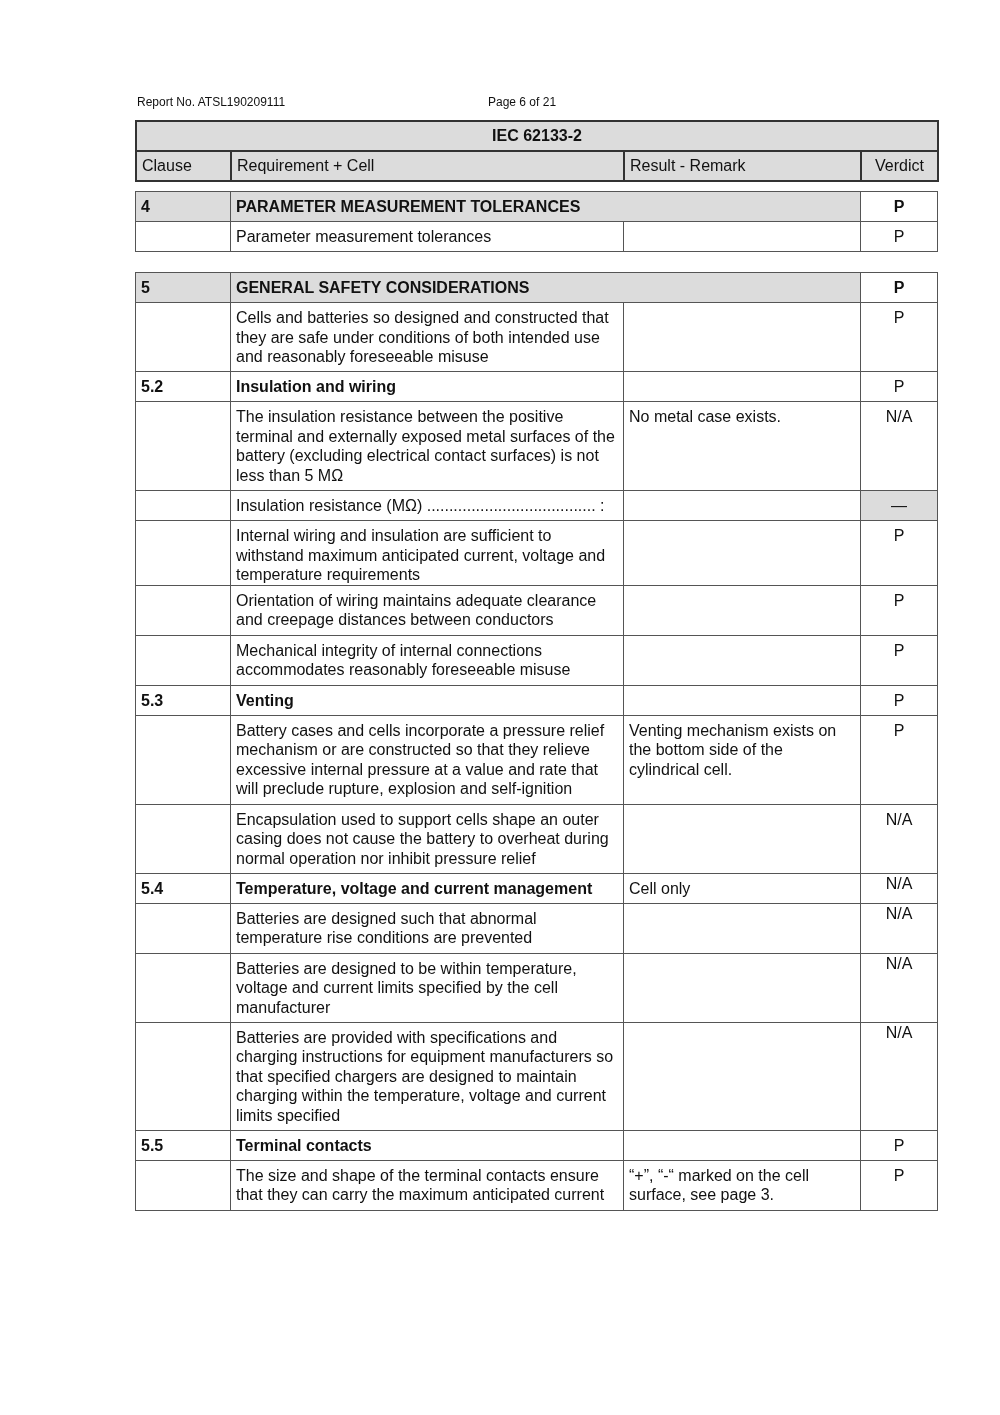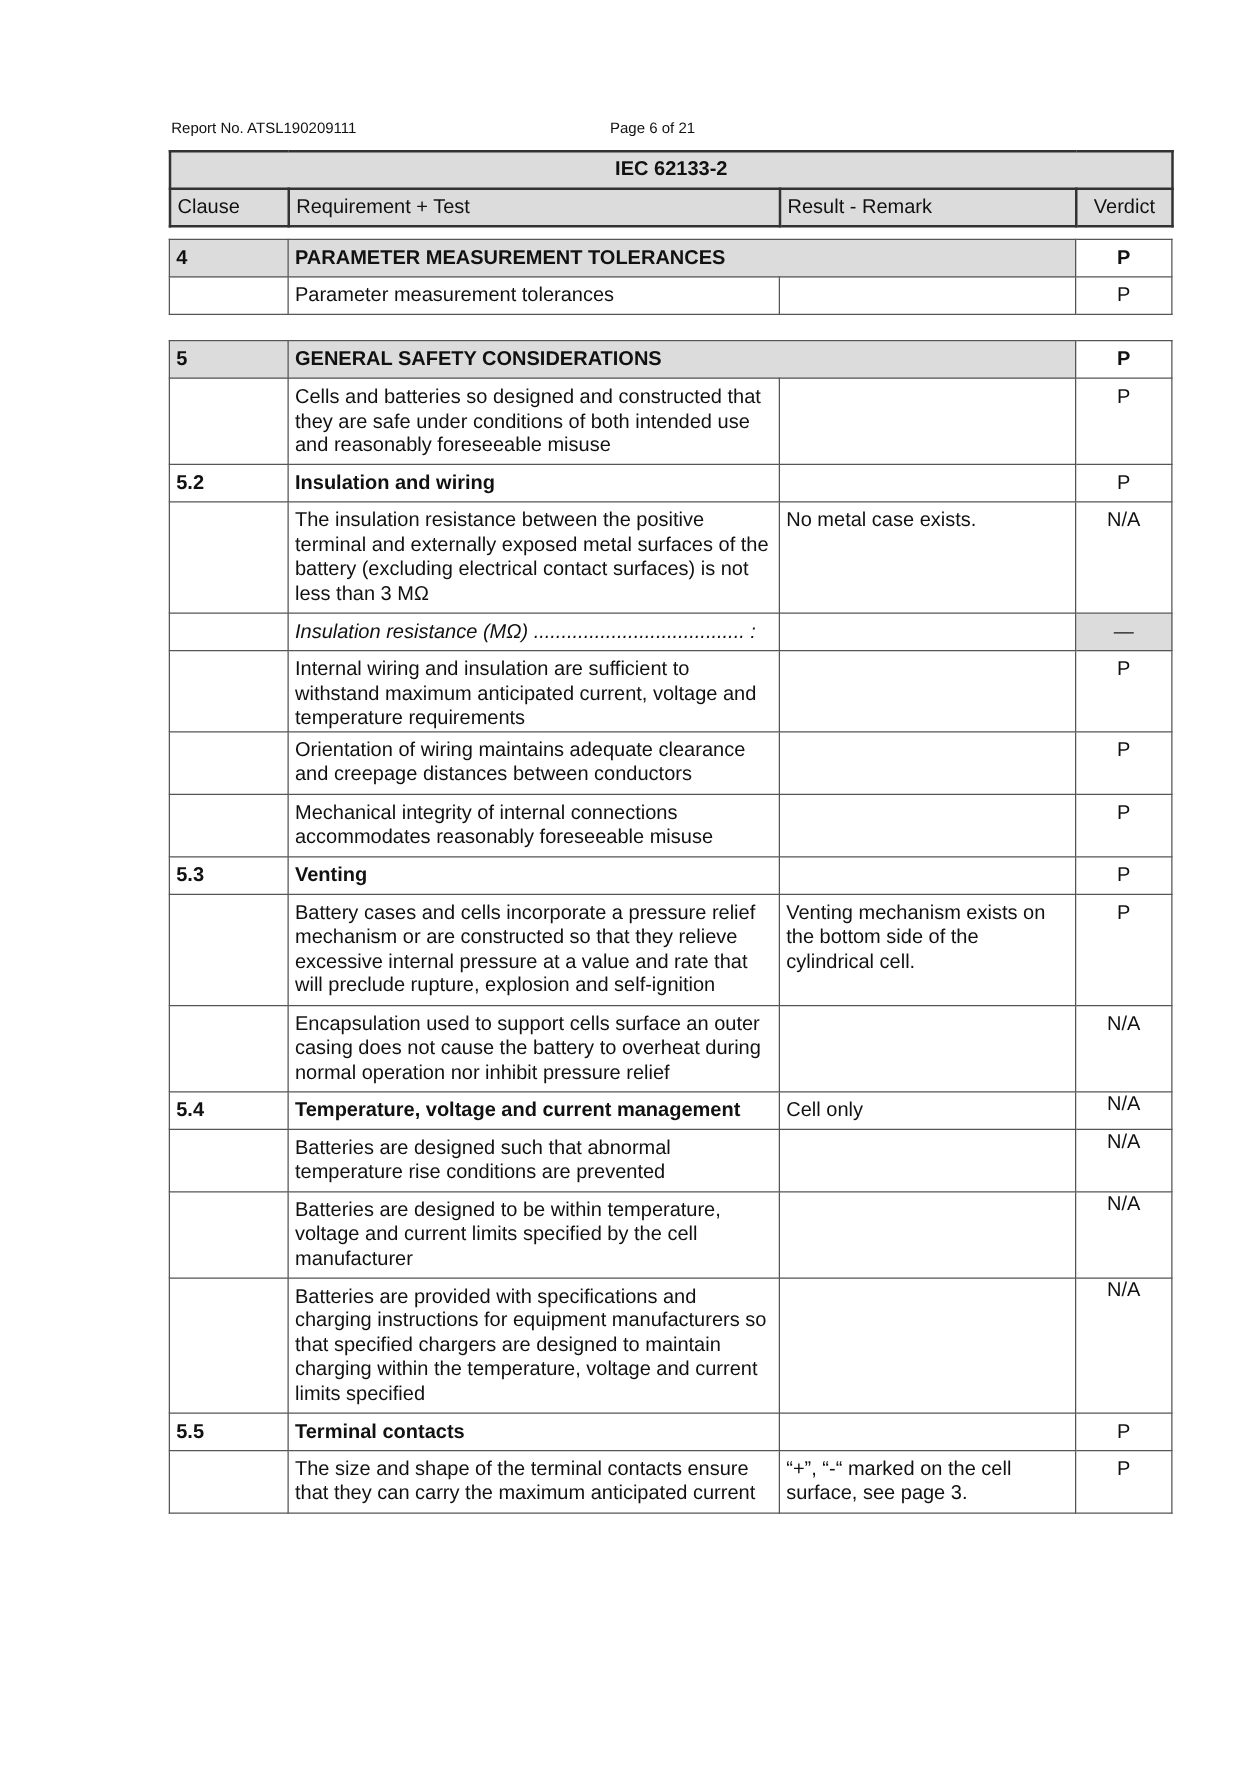--- a/index.html
+++ b/index.html
@@ -28,21 +28,21 @@
       <col class="c2">
       <col class="c3">
       <col class="c4">
     </colgroup>
   <tbody>
       <tr style="height:30px;">
     <td colspan="4" class="gray bold c" style="vertical-align:middle;">IEC 62133-2</td>
   </tr>
   <tr style="height:30px;">
     <td class="gray" style="vertical-align:middle;">Clause</td>
-    <td class="gray" style="vertical-align:middle;">Requirement + Test</td>
+    <td class="gray" style="vertical-align:middle;">Requirement + Cell</td>
     <td class="gray" style="vertical-align:middle;">Result - Remark</td>
     <td class="gray c" style="vertical-align:middle;">Verdict</td>
   </tr>
 </tbody>
   </table>
 
 <table style="top:191px;">
   <colgroup>
       <col class="c1">
       <col class="c2">
@@ -86,25 +86,25 @@
   </tr>
 
   <tr style="height:30px;">
     <td class="bold" style="padding-top:5px;">5.2</td>
     <td class="bold" style="padding-top:5px;">Insulation and wiring</td>
     <td></td>
     <td class="c" style="padding-top:5px;">P</td>
   </tr>
   <tr style="height:89px;">
     <td></td>
-    <td style="padding-top:5px;">The insulation resistance between the positive terminal and externally exposed metal surfaces of the battery (excluding electrical contact surfaces) is not less than 3 MΩ</td>
+    <td style="padding-top:5px;">The insulation resistance between the positive terminal and externally exposed metal surfaces of the battery (excluding electrical contact surfaces) is not less than 5 MΩ</td>
     <td style="padding-top:5px;">No metal case exists.</td>
     <td class="c" style="padding-top:5px;">N/A</td>
   </tr>
-  <tr style="height:30px;font-style:italic;">
+  <tr style="height:30px;">
     <td></td>
     <td style="vertical-align:middle;">Insulation resistance (MΩ) ...................................... :</td>
     <td></td>
     <td class="c gray" style="vertical-align:middle;">—</td>
   </tr>
   <tr style="height:50px;">
     <td></td>
     <td style="padding-top:5px;">Internal wiring and insulation are sufficient to withstand maximum anticipated current, voltage and temperature requirements</td>
     <td></td>
     <td class="c" style="padding-top:5px;">P</td>
@@ -129,21 +129,21 @@
     <td class="c" style="padding-top:5px;">P</td>
   </tr>
   <tr style="height:89px;">
     <td></td>
     <td style="padding-top:5px;">Battery cases and cells incorporate a pressure relief mechanism or are constructed so that they relieve excessive internal pressure at a value and rate that will preclude rupture, explosion and self-ignition</td>
     <td style="padding-top:5px;">Venting mechanism exists on the bottom side of the cylindrical cell.</td>
     <td class="c" style="padding-top:5px;">P</td>
   </tr>
   <tr style="height:69px;">
     <td></td>
-    <td style="padding-top:5px;">Encapsulation used to support cells surface an outer casing does not cause the battery to overheat during normal operation nor inhibit pressure relief</td>
+    <td style="padding-top:5px;">Encapsulation used to support cells shape an outer casing does not cause the battery to overheat during normal operation nor inhibit pressure relief</td>
     <td></td>
     <td class="c" style="padding-top:5px;">N/A</td>
   </tr>
 
   <tr style="height:30px;">
     <td class="bold" style="padding-top:5px;">5.4</td>
     <td class="bold" style="padding-top:5px;">Temperature, voltage and current management</td>
     <td style="padding-top:5px;">Cell only</td>
     <td class="c" style="padding-top:0px;">N/A</td>
   </tr>

